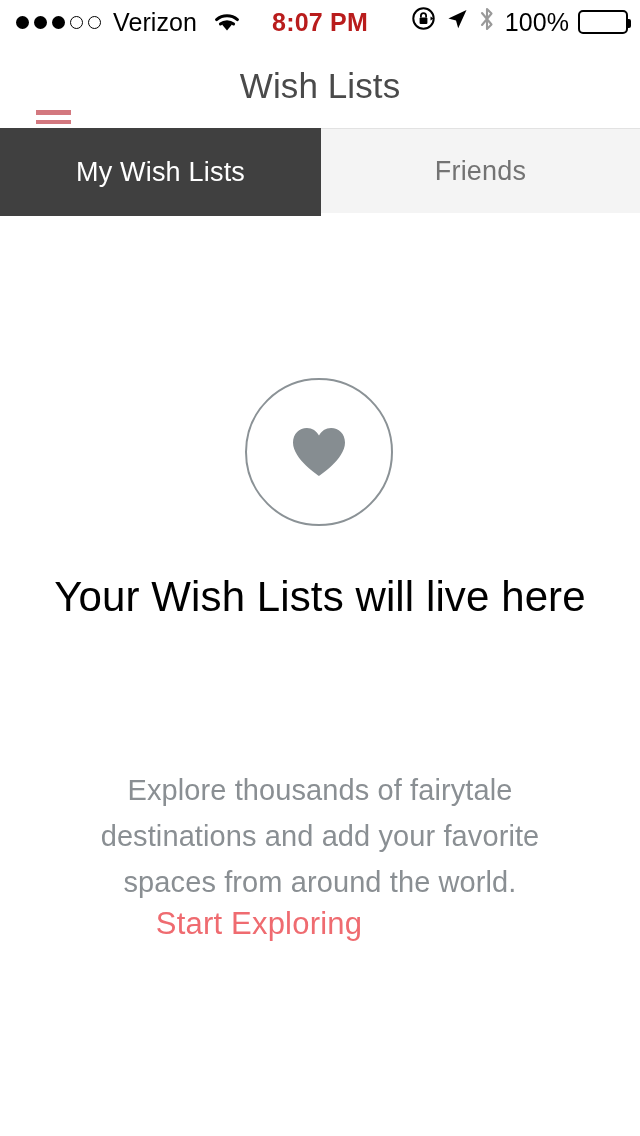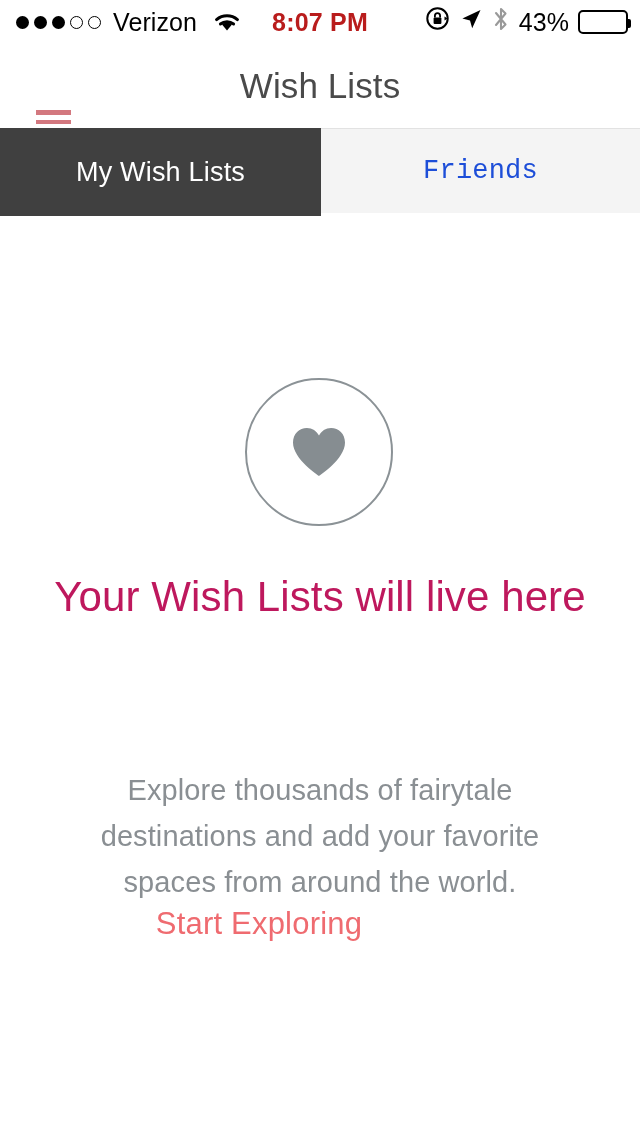--- a/index.html
+++ b/index.html
@@ -73,42 +73,41 @@
   .tab{
     display:flex; align-items:center; justify-content:center;
     font-size:27px; cursor:pointer; letter-spacing:0.2px;
   }
   .tab.active{
     width:321px; height:88px;
     background:#404040; color:#ffffff;
   }
   .tab.inactive{
     width:319px; height:85px;
-    background:#f4f4f4; color:#1d4ed8;
+    background:#f4f4f4; color:#737373;
     border-top:1px solid #e2e2e2;
-    font-family:Liberation Mono, monospace;
   }
 
   
   .empty-state{
     position:absolute; top:216px; left:0; width:640px; height:920px;
     background:#ffffff;
   }
   .heart-circle{
     position:absolute; left:245px; top:162px;
     width:148px; height:148px;
     border:2.6px solid #8b9296; border-radius:50%;
     display:flex; align-items:center; justify-content:center;
   }
   .heart-icon{ width:56px; height:52px; display:block; }
 
   .empty-title{
     position:absolute; left:50px; top:352px; width:540px;
     text-align:center; font-size:42px; line-height:57px;
-    color:#be185d; letter-spacing:0.1px;
+    color:#000000; letter-spacing:0.1px;
   }
   .empty-body{
     position:absolute; left:70px; top:508px; width:500px;
     text-align:center; font-size:29px; line-height:46px;
     color:#8a8f93; letter-spacing:0.1px;margin-top:43px;
   }
   .cta-link{
     position:absolute; left:0; top:690px; width:518px;
     text-align:center; font-size:31px;
     color:#ef6b70; cursor:pointer; letter-spacing:0.2px;
@@ -152,21 +151,21 @@
       <span>
         <svg width="24" height="24" viewBox="0 0 24 24">
           <path d="M21.5 3 L3.4 11.6 L11 13.6 L13.2 21.2 Z" fill="#000"></path>
         </svg>
       </span>
       <span>
         <svg width="18" height="26" viewBox="0 0 18 26">
           <path d="M4 7 L13.5 18.5 L9 23 V3 L13.5 7.5 L4 19" stroke="#999" stroke-width="2.1" fill="none" stroke-linejoin="round" stroke-linecap="round"></path>
         </svg>
       </span>
-      <span class="pct">43%</span>
+      <span class="pct">100%</span>
       <span class="battery">
         <span class="battery-fill"></span>
       </span>
     </div>
   </div>
 
   <div class="nav-bar">
     <div class="hamburger">
       <span></span>
       <span></span>

